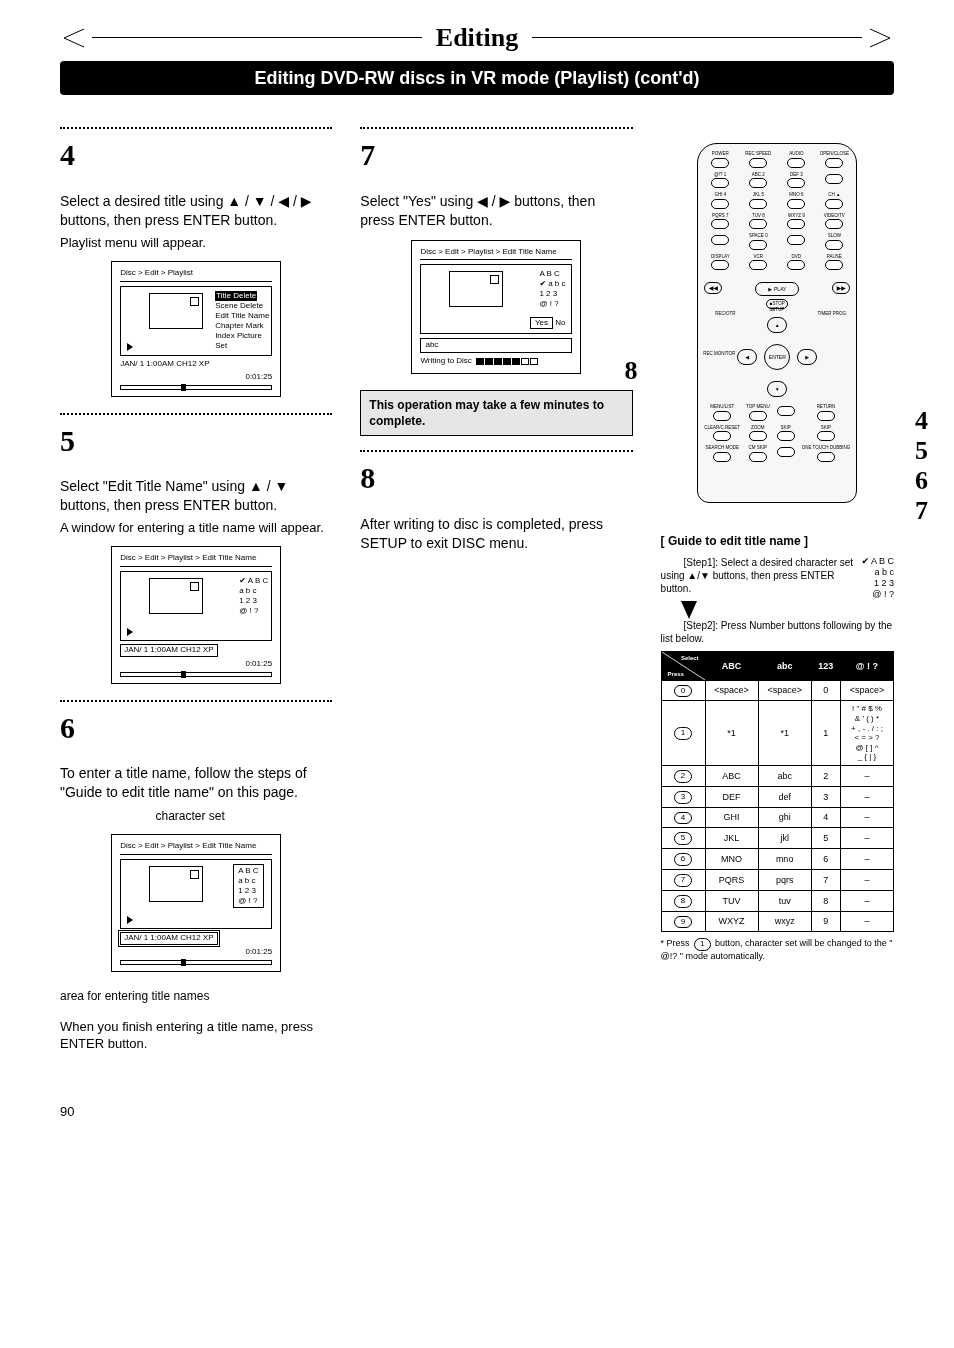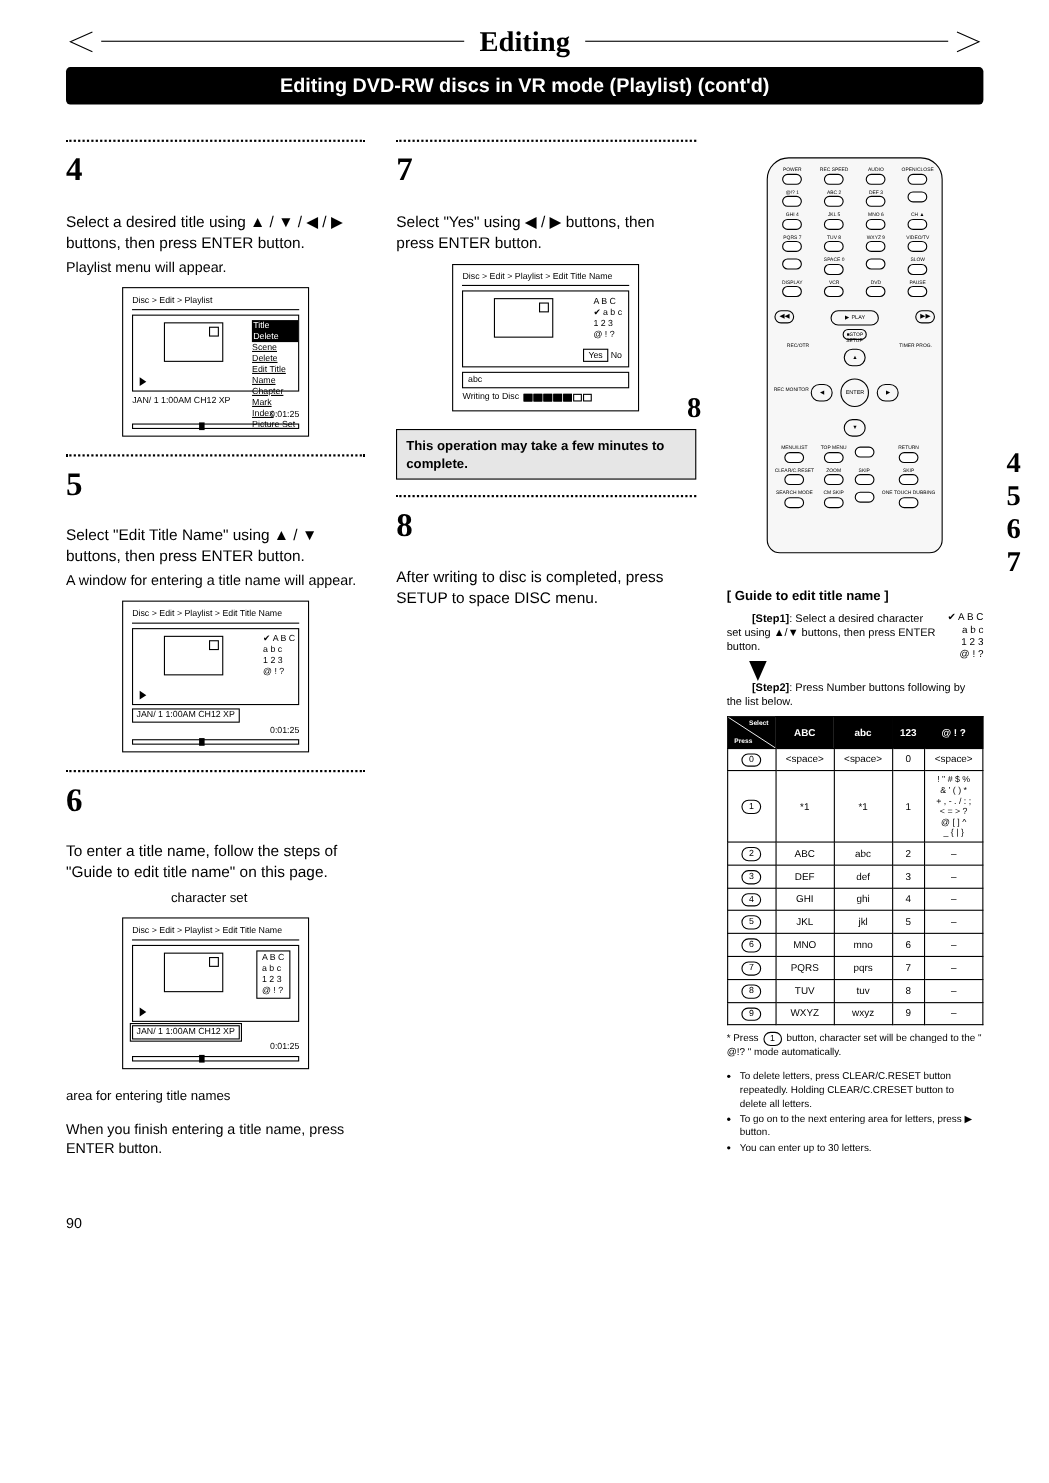--- a/index.html
+++ b/index.html
@@ -27,21 +27,21 @@
   .stepbold { font-weight:normal; font-size:14px; line-height:1.35;margin-top:16px; }
   .step p { font-size:13px; margin-top:4px; }
   .screen {
     width:170px; border:1px solid #000; margin:10px auto 16px; font-size:9px;
     padding:6px 8px 6px 8px; position:relative; background:#fff;
   }
   .screen .crumb { border-bottom:1px solid #000; padding-bottom:2px; margin-bottom:4px; font-size:8px; }
   .screen .inner { border:1px solid #000; height:70px; position:relative; padding:4px; }
   .screen .thumb { width:54px; height:36px; border:1px solid #000; position:absolute; left:28px; top:6px; }
   .screen .thumb::after { content:""; position:absolute; right:3px; top:3px; width:7px; height:7px; border:1px solid #000; }
-  .screen .menu-list { position:absolute; left:108px; top:4px; font-size:8px; line-height:1.25;text-decoration:underline; }
+  .screen .menu-list { position:absolute; left:94px; top:4px; font-size:8px; line-height:1.25; }
   .screen .menu-list .hi { background:#000; color:#fff; padding:0 1px; display:inline-block; }
   .screen .charset-list { position:absolute; left:118px; top:4px; font-size:8px; line-height:1.25; text-align:left; }
   .screen .playicon { position:absolute; left:6px; bottom:4px; width:0; height:0; border-top:4px solid transparent; border-bottom:4px solid transparent; border-left:6px solid #000; }
   .screen .charset-list .chk::before { content:"✔"; margin-right:2px; font-size:8px; }
   .screen .statusrow { margin-top:3px; font-size:8px; }
   .screen .statusrow .box { border:1px solid #000; padding:0 3px; display:inline-block; }
   .screen .timer { text-align:right; font-size:8px; margin-top:2px; }
   .screen .progress { height:5px; border:1px solid #000; margin-top:2px; position:relative; }
   .screen .progress::before { content:""; position:absolute; left:40%; top:-2px; bottom:-2px; width:5px; background:#000; }
   .screen .inputrow { border:1px solid #000; margin-top:4px; padding:1px 4px; font-size:8px; min-height:11px; }
@@ -77,21 +77,21 @@
   .stopbar { width:22px; height:10px; border:1px solid #000; border-radius:6px; margin:0 auto 6px; font-size:4.5px; display:flex; align-items:center; justify-content:center; }
 
   .callout { position:absolute; font-size:26px; font-weight:bold; font-family:Georgia,serif; }
   .callout.left { left:-36px; }
   .callout.right { right:-34px; }
 
   
   .guide { margin-top:30px; }
   .guide .hdr { text-align:left; font-weight:bold; font-size:12px; margin-bottom:6px; }
   .guide .steptxt { font-size:10px; line-height:1.3; }
-  .guide .stepl { font-weight:bold;padding-left:23px; }
+  .guide .stepl { font-weight:normal;padding-left:23px; }
   .guide .mini-charset { font-size:9px; line-height:1.25; text-align:right; float:right; margin-left:8px; }
   .guide .arrowdown { width:0; height:0; border-left:8px solid transparent; border-right:8px solid transparent; border-top:18px solid #000; display:inline-block; vertical-align:top; margin:2px 6px 0 0; }
   .guide .clr { clear:both; }
   .gtable { width:100%; border-collapse:collapse; font-size:9px; margin-top:6px; }
   .gtable th, .gtable td { border:1px solid #000; padding:3px 4px; text-align:center; }
   .gtable thead th { background:#000; color:#fff; font-weight:bold; }
   .gtable thead th.corner { background:#000; color:#fff; position:relative; width:44px; }
   .gtable thead th.corner svg { position:absolute; left:0; top:0; width:100%; height:100%; }
   .gtable td.key { background:#fff; }
   .gtable td.key .oval { display:inline-block; min-width:18px; border:1px solid #000; border-radius:8px; font-size:8px; padding:0 3px; }
@@ -228,21 +228,21 @@
               <span class="empty"></span>
           </span>
         </div>
       </div>
       <div class="note-box">This operation may take a few minutes to complete.</div>
     </div>
 
     <div class="dotted"></div>
     <div class="step">
       <div class="stepnum">8</div>
-      <div class="stepbold">After writing to disc is completed, press SETUP to space DISC menu.</div>
+      <div class="stepbold">After writing to disc is completed, press SETUP to exit DISC menu.</div>
     </div>
   </div>
 
   <div class="col3">
     <div class="remote-wrap">
       <div class="callout left" style="top:210px;">8</div>
       <div class="callout right" style="top:260px;">4</div>
       <div class="callout right" style="top:290px;">5</div>
       <div class="callout right" style="top:320px;">6</div>
       <div class="callout right" style="top:350px;">7</div>
@@ -519,22 +519,17 @@
               <td>WXYZ</td>
               <td>wxyz</td>
               <td>9</td>
               <td>–</td>
             </tr>
           </tbody>
       </table>
       <div class="footnote">
         <span>* Press </span><span class="oval">1</span><span> button, character set will be changed to the " @!? " mode automatically.</span>
       </div>
-      <ul class="bullets">
-        <li>To delete letters, press CLEAR/C.RESET button repeatedly. Holding CLEAR/C.CRESET button to delete all letters.</li>
-        <li>To go on to the next entering area for letters, press ▶ button.</li>
-        <li>You can enter up to 30 letters.</li>
-      </ul>
     </div>
   </div>
 </div>
 
 <div class="pagenum">90</div>
 
 </body></html>

